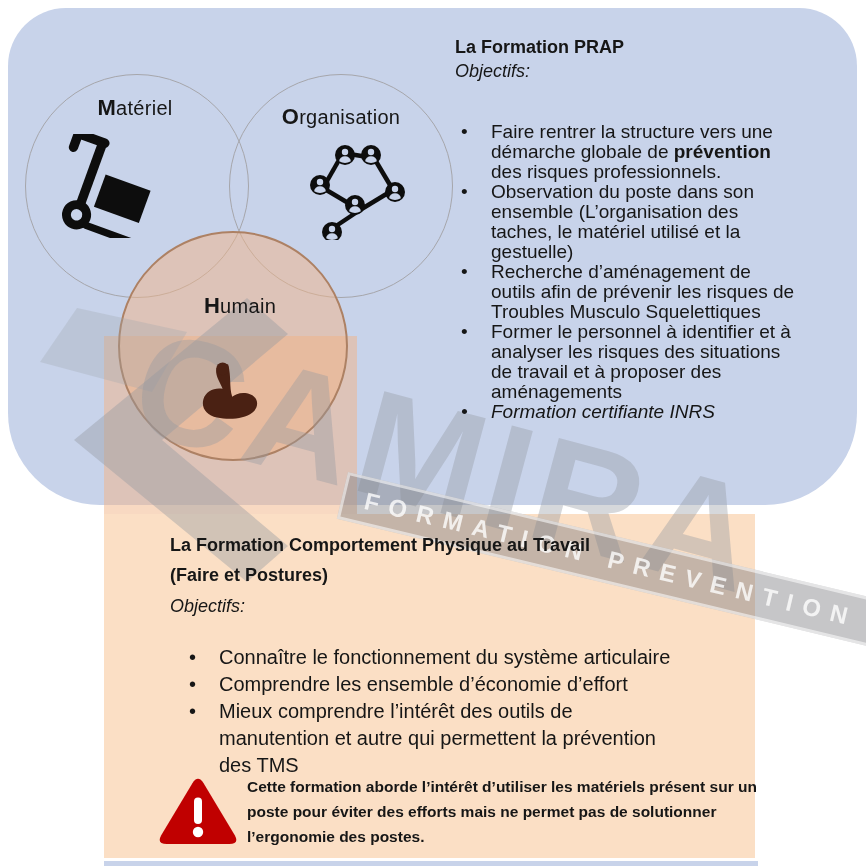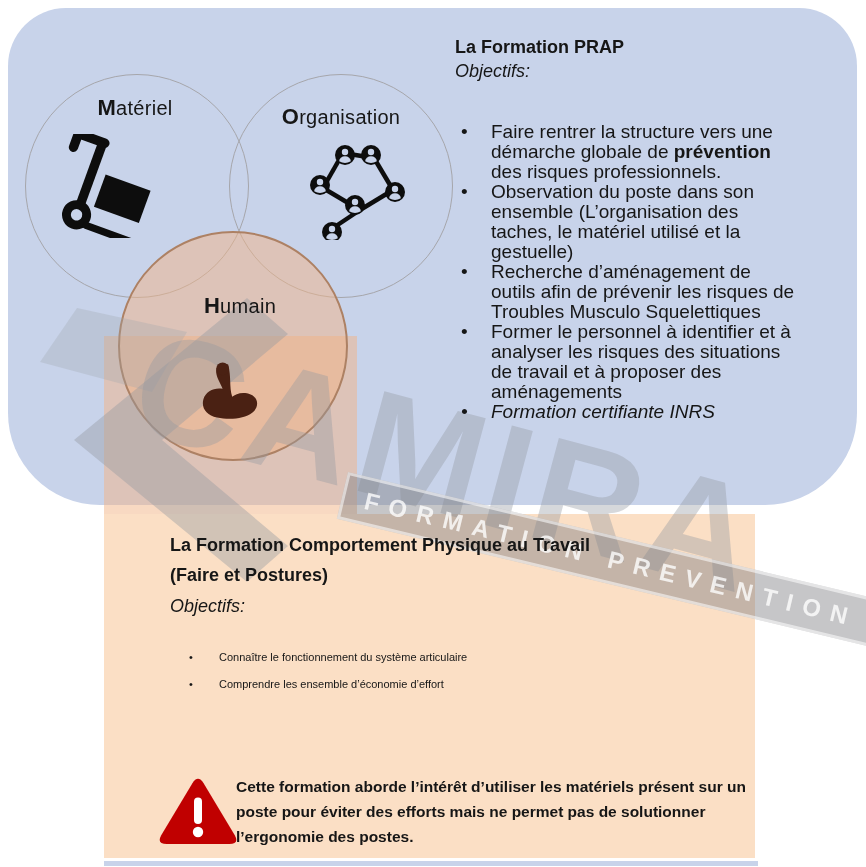--- a/index.html
+++ b/index.html
@@ -68,23 +68,23 @@
     font-size:19px;line-height:20px;margin:0;
   }
   ul.blist li::before{content:"•";position:absolute;left:6px;top:0;}
   .prap-block ul.blist{margin-top:40px;width:345px;}
   .italic{font-style:italic;}
   b.inline{font-weight:bold;}
   .gestes-block{left:170px;top:530px;width:560px;}
   .gestes-block .sec-title{line-height:30px;}
   .gestes-block .objectifs{margin-top:1px;line-height:30px;}
   .gestes-block ul.blist{margin-top:23px;width:500px;margin-left:13px;}
-  ul.blist.g li{font-size:11px;line-height:27px;}
+  ul.blist.g li{font-size:20px;line-height:27px;}
   .warning-text{
-    left:236px;top:774px;width:516px;
+    left:247px;top:774px;width:516px;
     font-size:15.5px;font-weight:bold;line-height:25px;
   }
   .warning-icon{left:158px;top:776px;}
 </style>
 </head>
 <body>
 
 <div class="page">
 
   <div class="blue-panel"></div>
@@ -160,20 +160,21 @@
     </ul>
   </div>
 
   <div class="content gestes-block">
     <div class="sec-title">La Formation Comportement Physique au Travail</div>
     <div class="sec-title">(Faire et Postures)</div>
     <div class="objectifs">Objectifs:</div>
     <ul class="blist g">
       <li>Connaître le fonctionnement du système articulaire</li>
       <li>Comprendre les ensemble d’économie d’effort</li>
+      <li>Mieux comprendre l’intérêt des outils de manutention et autre qui permettent la prévention des TMS</li>
     </ul>
   </div>
 
   <svg class="content warning-icon" width="80" height="72" viewBox="0 0 100 88">
     <path d="M43 8 Q50 -3 57 8 L96 73 Q102 84 89 84 L11 84 Q-2 84 4 73 Z" fill="#c00000"></path>
     <rect x="45" y="26" width="10" height="33" rx="5" fill="#ffffff"></rect>
     <circle cx="50" cy="69" r="6.5" fill="#ffffff"></circle>
   </svg>
   <div class="content warning-text">Cette formation aborde l’intérêt d’utiliser les matériels présent sur un poste pour éviter des efforts mais ne permet pas de solutionner l’ergonomie des postes.</div>
 

